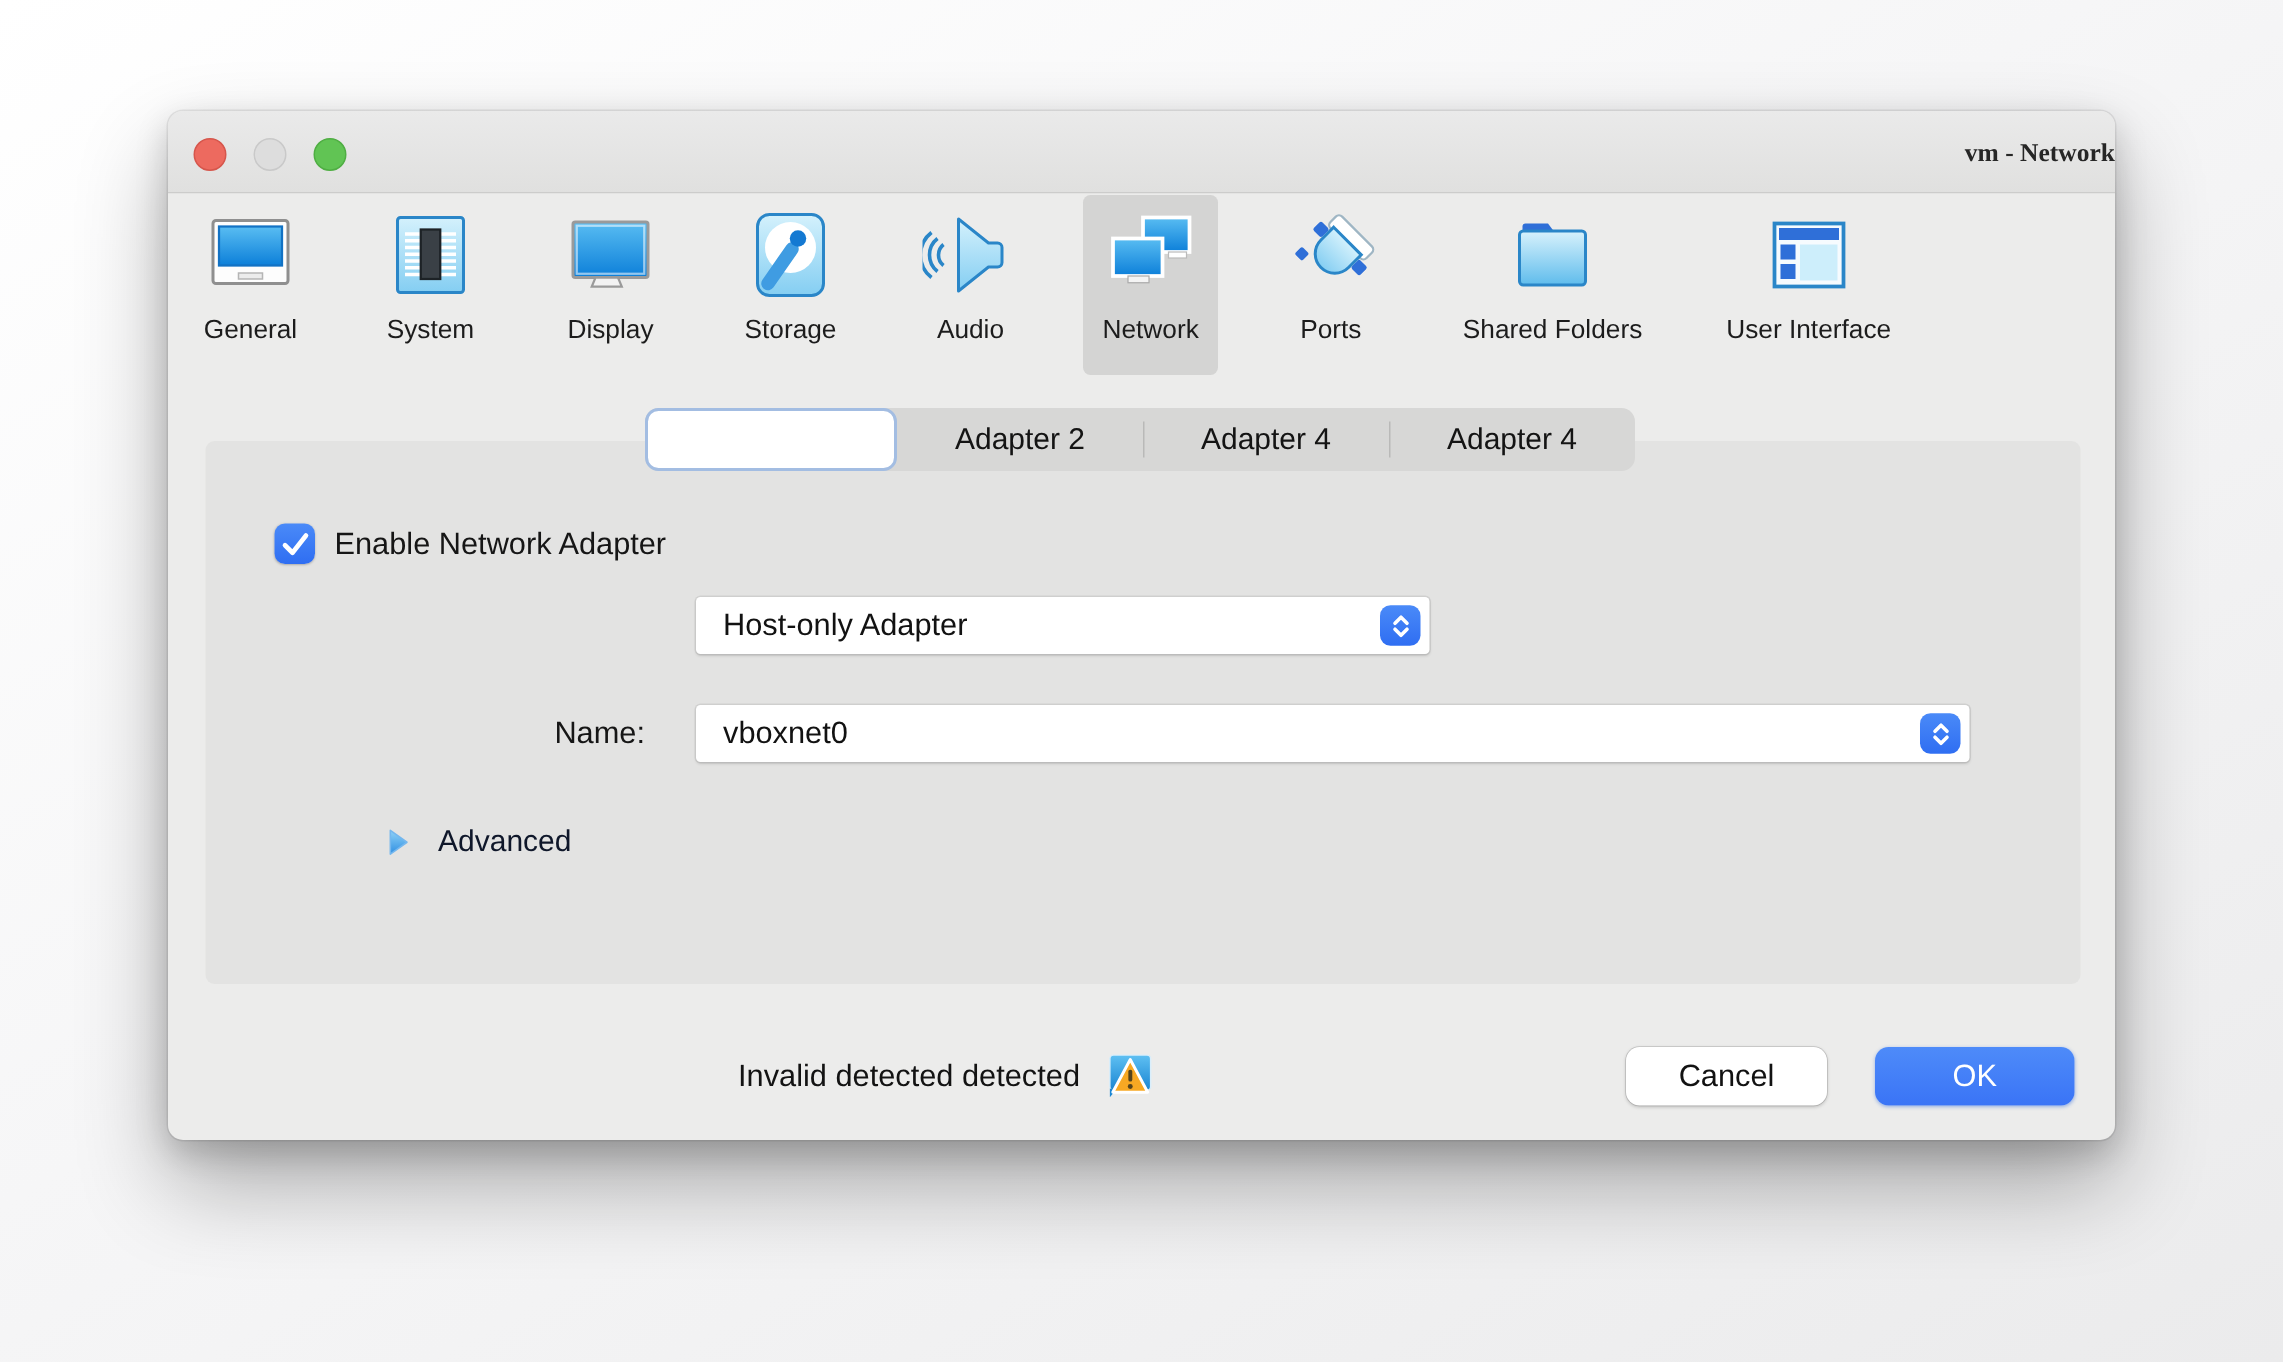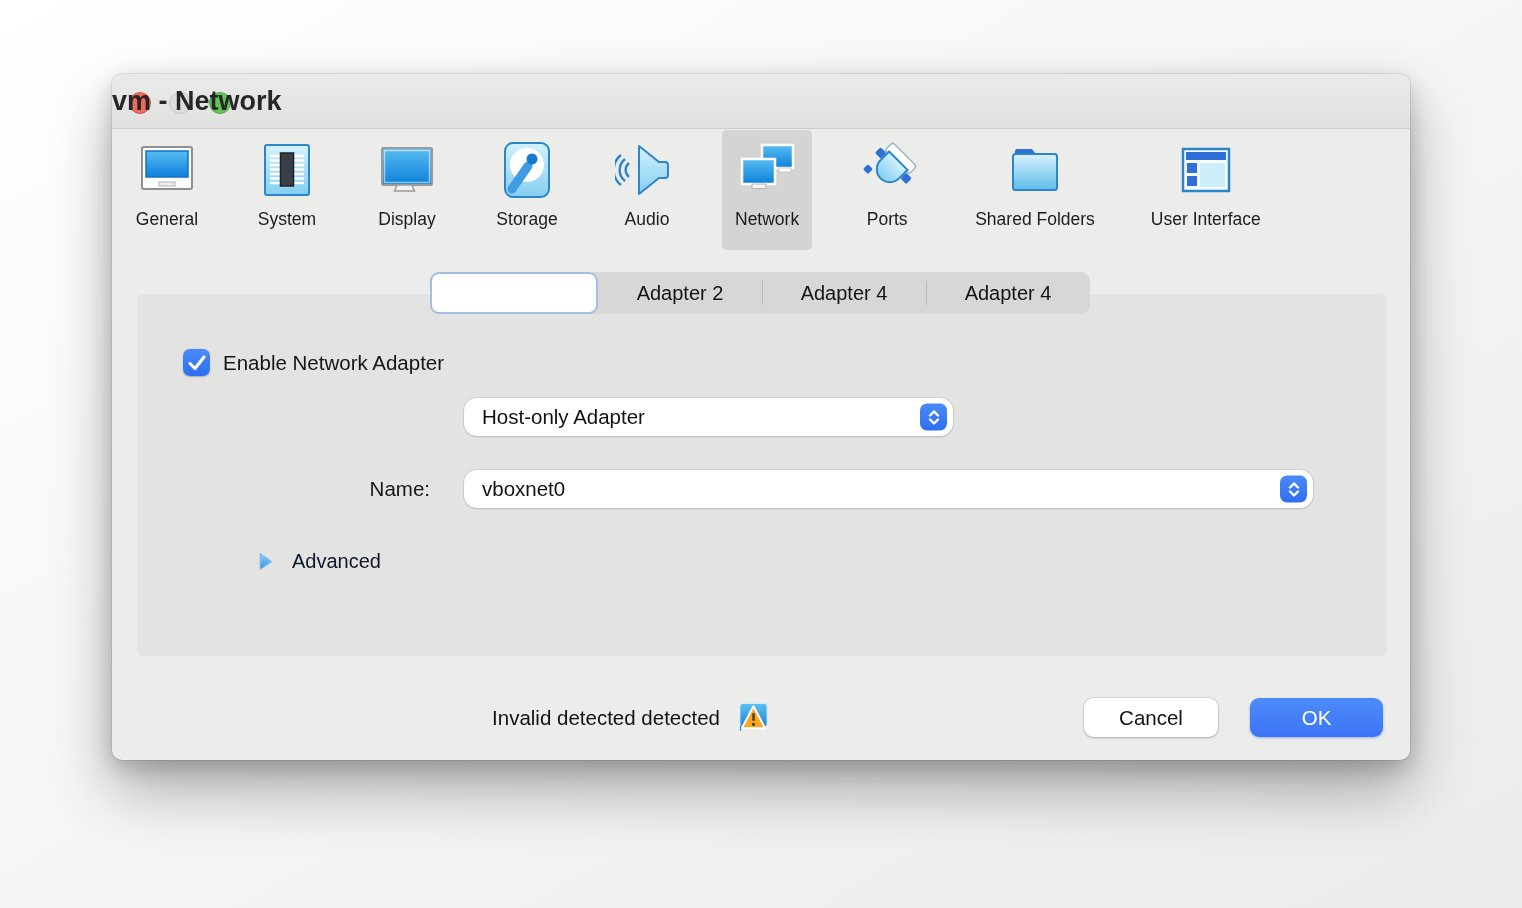--- a/index.html
+++ b/index.html
@@ -20,21 +20,21 @@
     background:linear-gradient(180deg,#eaeaea,#e0e0df);
     border-bottom:1px solid #cccccb; border-radius:10px 10px 0 0;
   }
   .lights { position:absolute; left:17px; top:18px; display:flex; gap:18px; }
   .light { width:22px; height:22px; border-radius:50%; display:inline-block; }
   .light.red   { background:#ed6a5f; border:1px solid #d6564c; }
   .light.gray  { background:#dddddd; border:1px solid #c9c9c9; }
   .light.green { background:#61c454; border:1px solid #4fae43; }
   .title {
     position:absolute; left:0; right:0; top:0; height:55px; line-height:55px;
-    text-align:left; font-size:27px; font-weight:700; color:#262626;
+    text-align:right; font-size:17px; font-weight:700; color:#262626;font-family:Liberation Serif, serif;
   }
   
   .toolbar {
     position:absolute; left:0; top:56px; right:0; height:120px;
     display:flex; align-items:stretch; padding-left:10px; gap:30px;
   }
   .tbitem {
     display:flex; flex-direction:column; align-items:center;
     padding:8px 13px 0; min-width:90px; border-radius:5px; cursor:default;
   }
@@ -68,21 +68,21 @@
     display:flex; align-items:center; justify-content:center;
     box-shadow:0 0.5px 1.5px rgba(0,0,0,.25);
   }
   .checklabel { font-size:20.5px; color:#161616; }
   .fieldlabel {
     position:absolute; left:0; width:293px; height:38px;
     display:flex; align-items:center; justify-content:flex-end;
     font-size:20.5px; color:#161616;
   }
   .dropdown {
-    position:absolute; height:38px; background:#ffffff; border-radius:13px;
+    position:absolute; height:38px; background:#ffffff; border-radius:3px;
     box-shadow:0 0 0 1px rgba(0,0,0,.07), 0 1px 2px rgba(0,0,0,.12);
     display:flex; align-items:center; padding-left:18px; cursor:default;
   }
   .ddvalue { font-size:20.5px; color:#121212; }
   .stepper {
     position:absolute; right:6px; top:50%; transform:translateY(-50%);
     width:27px; height:27px; border-radius:7px;
     background:linear-gradient(180deg,#4a8af8,#2f6ef2);
     display:flex; align-items:center; justify-content:center;
   }

